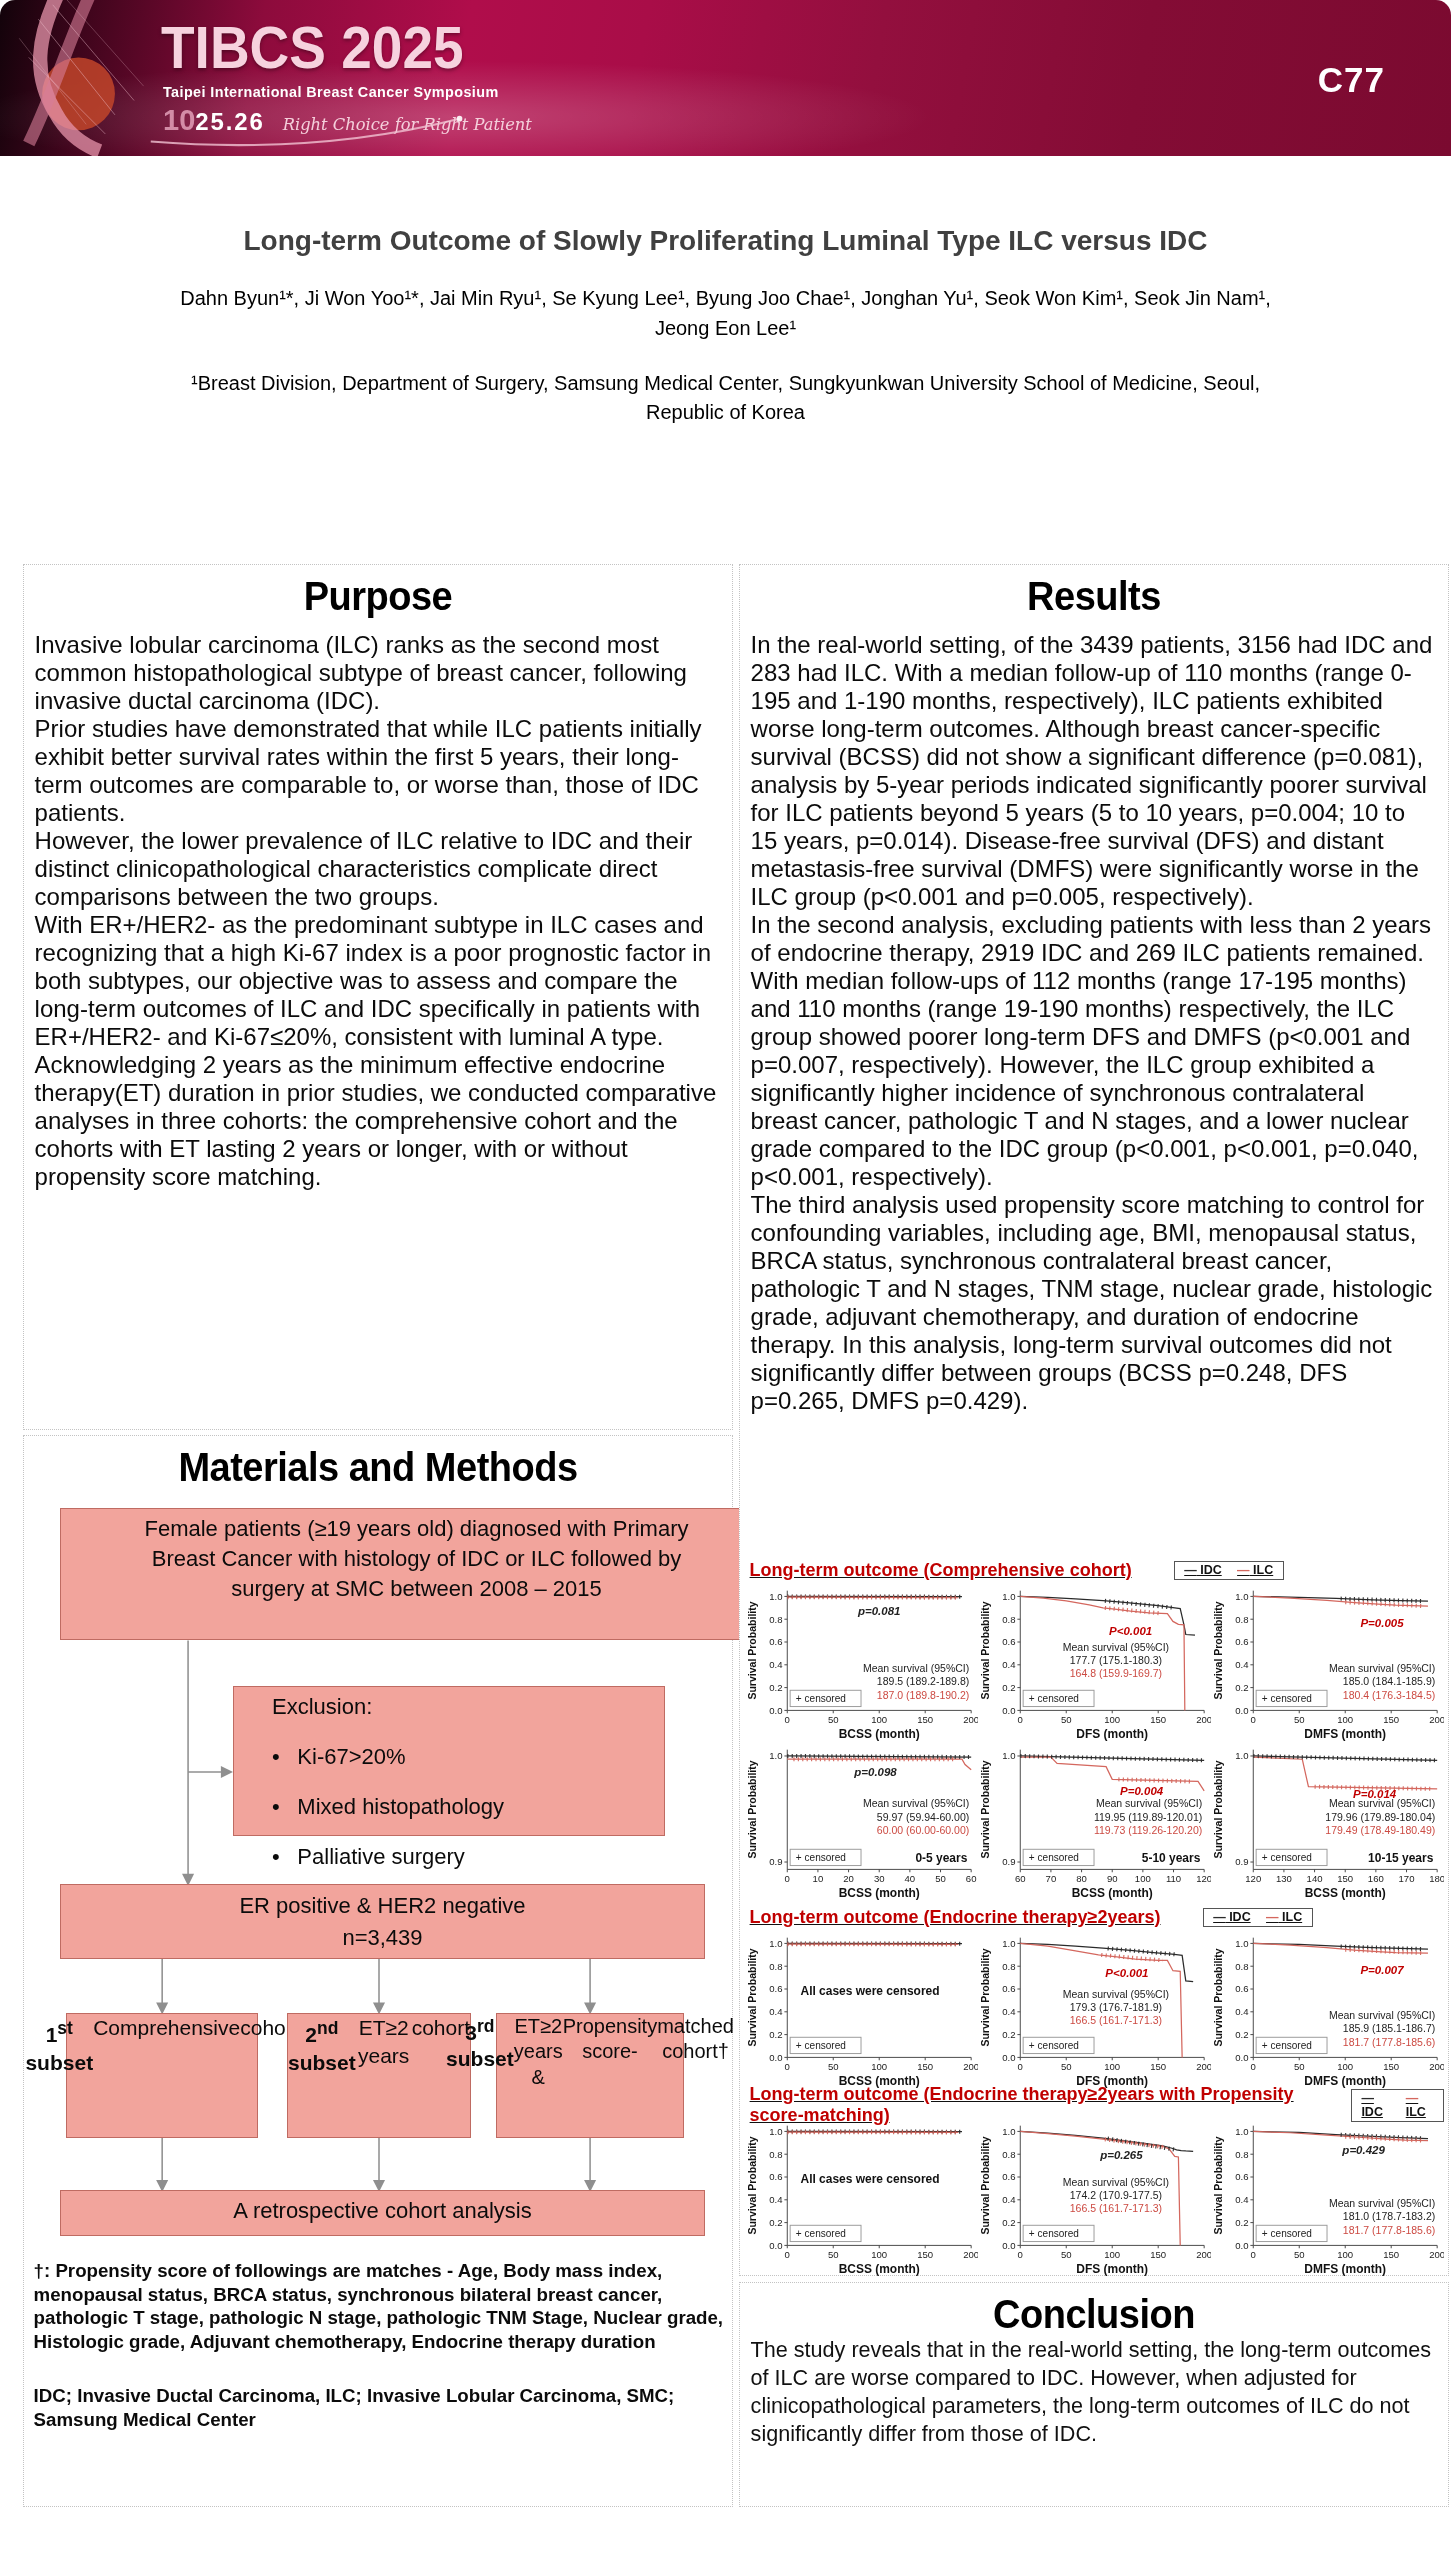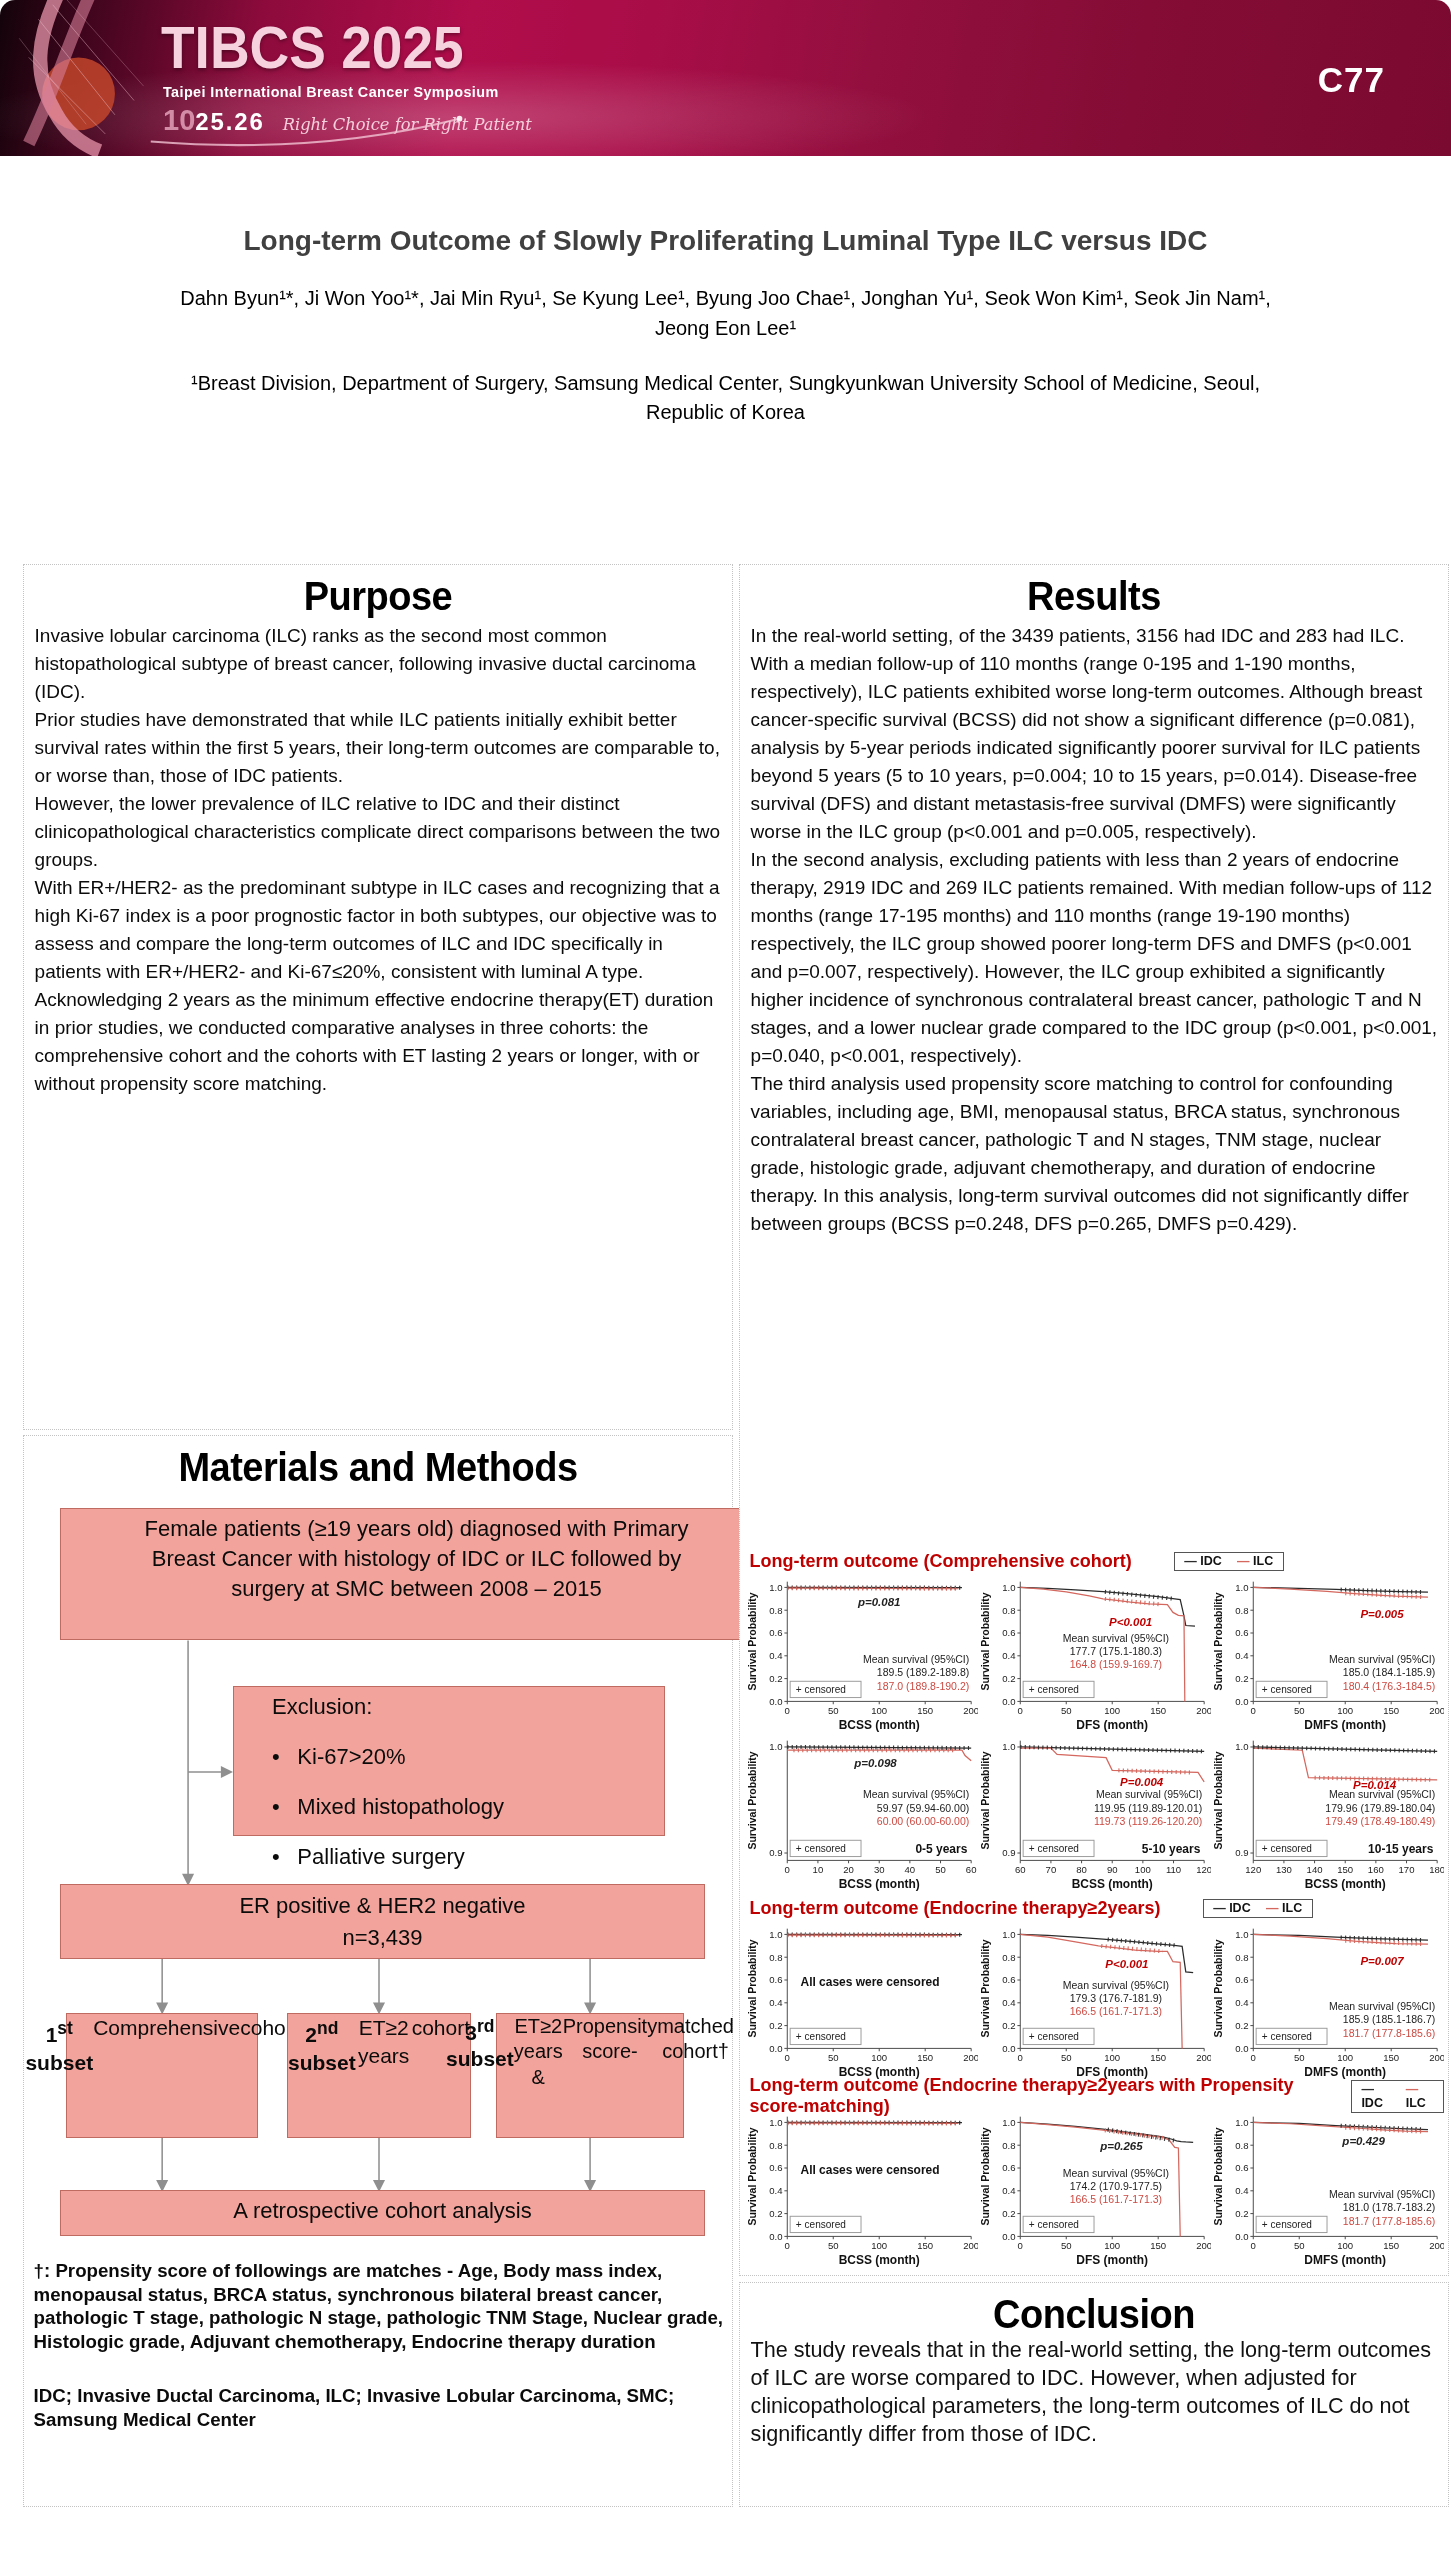--- a/index.html
+++ b/index.html
@@ -27,21 +27,21 @@
   .authors{margin:26px 0 0 0;font-size:20px;line-height:30px;color:#000;}
   .affiliation{margin:26px 0 0 0;font-size:20px;line-height:29px;color:#000;}
 
   
   .box{position:absolute;background:#fff;border:1px dotted #c3c3c3;box-sizing:border-box;}
   .purpose-box{left:23px;top:564px;width:710px;height:866px;}
   .methods-box{left:23px;top:1435px;width:710px;height:1072px;}
   .results-box{left:739px;top:564px;width:710px;height:1712px;}
   .conclusion-box{left:739px;top:2282px;width:710px;height:225px;}
   h2.sec{margin:9.6px 0 0 0;text-align:center;font-size:38px;font-weight:800;letter-spacing:-0.5px;color:#000;transform:scaleY(1.05);}
-  .body-text{margin-top:4px;padding:0 10.6px;font-size:19px;line-height:28px;color:#0b0b0b;}
+  .body-text{margin-top:13px;padding:0 10.6px;font-size:24px;line-height:28px;color:#0b0b0b;}
   .body-text p{margin:0;}
   .results-text{height:914px;overflow:hidden;}
 
   
   .flow{position:absolute;left:0;top:0;width:710px;height:1072px;}
   .fbox{position:absolute;background:#F2A49C;border:1.4px solid #BF6B62;box-sizing:border-box;text-align:center;color:#0b0b0b;}
   .f1{left:36px;top:72px;width:713px;height:132px;font-size:22px;line-height:30px;padding-top:4.8px;}
   .fexcl{left:209px;top:250px;width:432px;height:150px;text-align:left;font-size:22px;line-height:28px;padding:5.8px 0 0 38px;}
   .excl-item::before{content:"• ";margin-right:11.5px;}
   .fer{left:36px;top:448px;width:645px;height:75px;font-size:22px;line-height:32px;padding-top:4.8px;}
@@ -51,21 +51,21 @@
   .fsubC{left:472px;width:188px;font-size:20px;line-height:25.4px;}
   .fsub b{font-size:21px;}
   .ffinal{left:36px;top:754px;width:645px;height:46px;font-size:22px;line-height:40px;}
   .flow-arrows{position:absolute;left:0;top:0;}
   .footnote{position:absolute;left:9.6px;width:693px;font-size:18.7px;font-weight:bold;line-height:23.5px;color:#0b0b0b;}
   .fn1{top:823px;}
   .fn2{top:948px;}
 
   
   .figures{margin-top:13.4px;padding:0 3.8px;}
-  .fig-section-label{display:flex;align-items:center;gap:42px;padding-left:5.8px;height:25px;margin-top:3.8px;}
+  .fig-section-label{display:flex;align-items:center;gap:42px;padding-left:5.8px;height:25px;margin-top:3.8px;text-decoration:underline;}
   .fig-label-text{color:#C00000;font-weight:bold;font-size:18px;}
   .legend-box{display:inline-flex;gap:15.4px;border:1.4px solid #555;padding:1px 9.6px 1.9px 9.6px;font-size:12.5px;font-weight:bold;color:#111;background:#fff;}
   .legend-item .dash{font-weight:bold;}
   .fig-row{display:flex;justify-content:space-between;padding:0 1px;}
   .km-chart{width:233px;height:159px;}
 
   
   .conclusion-text{margin-top:0;padding:0 10.6px;font-size:21.6px;line-height:28px;}
 </style>
 </head>

